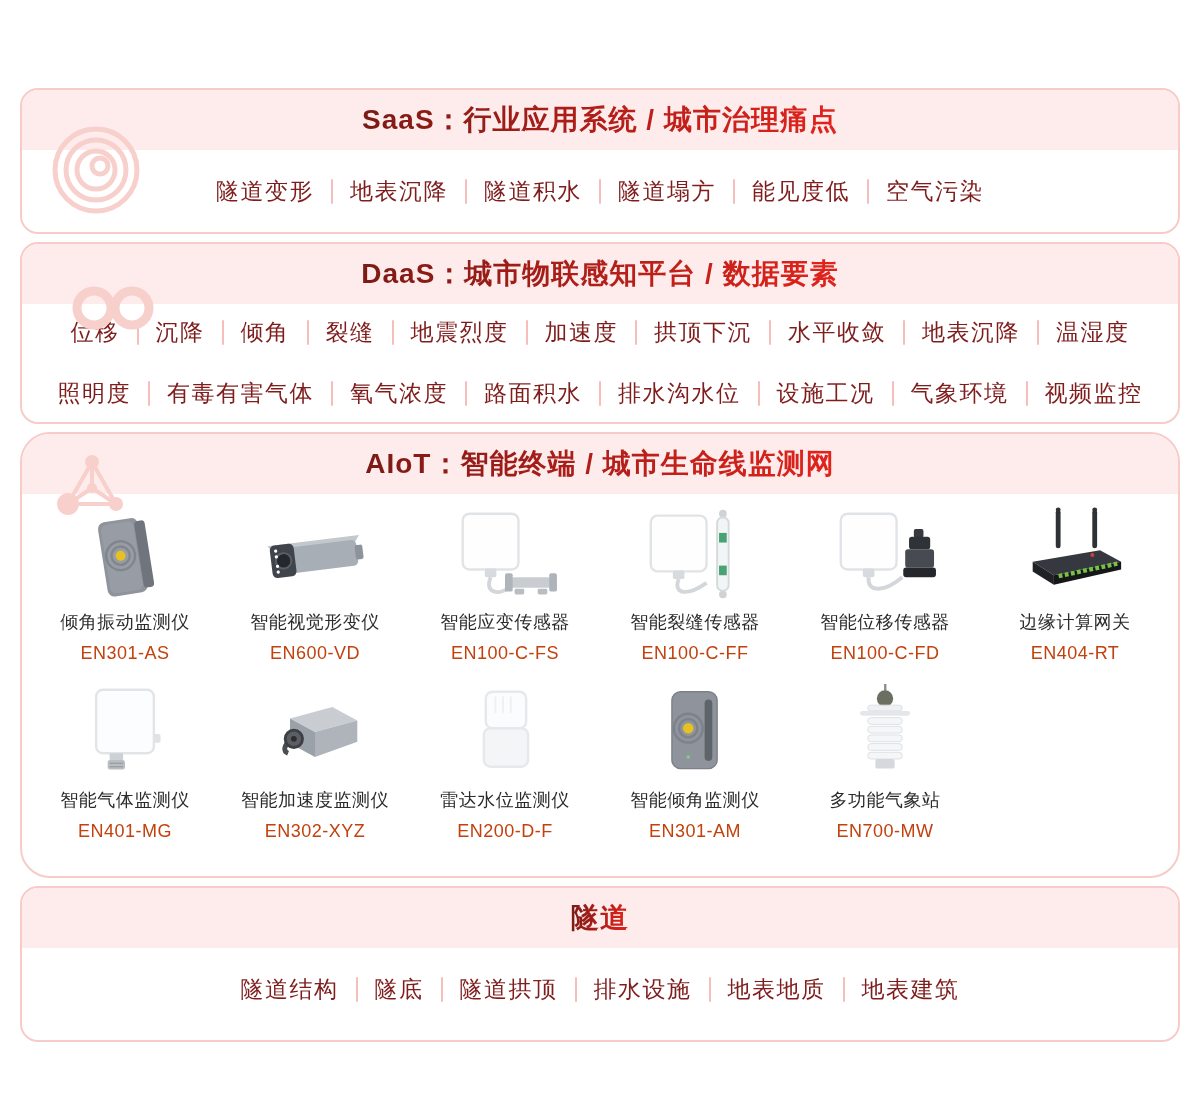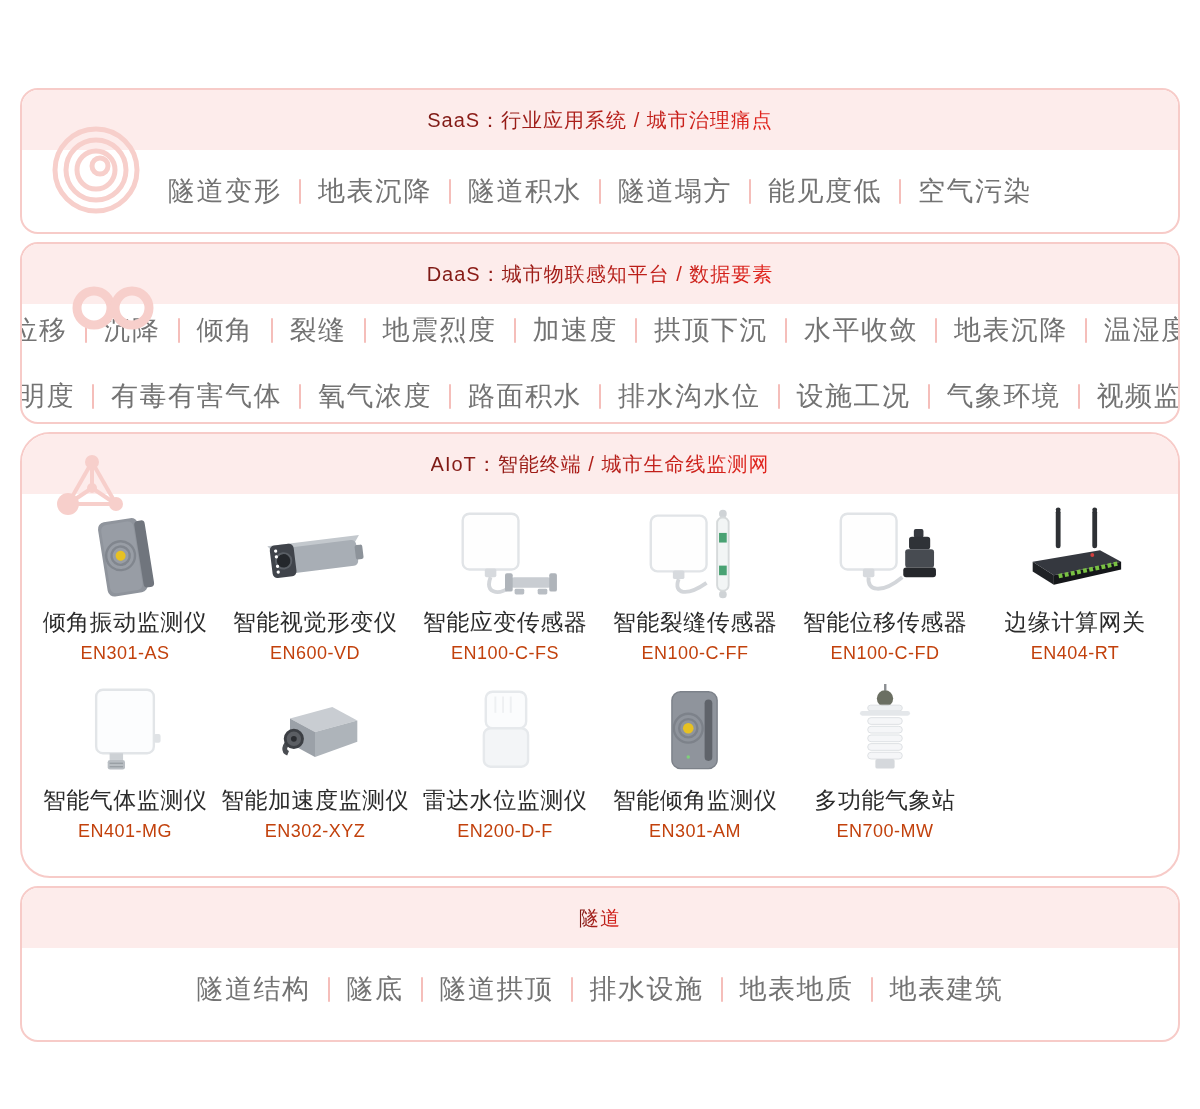--- a/index.html
+++ b/index.html
@@ -10,39 +10,39 @@
   }
   .wrap{width:1160px;margin:0 auto;padding-top:88px;}
   .sec{
     position:relative;border:2px solid #f7cbc8;border-radius:18px;
     background:#fff;overflow:hidden;margin-bottom:8px;box-sizing:border-box;
   }
   .sec-h{
     height:60px;background:#fdeceb;display:flex;align-items:center;justify-content:center;
   }
   .title{
-    font-size:20px;font-weight:400;letter-spacing:1px;white-space:nowrap;color:#c01d18;text-align:center;
+    font-size:28px;font-weight:700;letter-spacing:1px;white-space:nowrap;color:#c01d18;text-align:center;
   }
   @supports ((-webkit-background-clip:text) or (background-clip:text)){
     .title{
       background:linear-gradient(90deg,#7c1a15 0%,#a81d18 40%,#e2231c 100%);
       -webkit-background-clip:text;background-clip:text;color:transparent;
     }
   }
   .tagrow{display:flex;align-items:center;justify-content:center;}
-  .tag{font-size:27px;color:#737373;letter-spacing:1.5px;white-space:nowrap;}
+  .tag{font-size:23px;color:#7f1d1d;letter-spacing:1.5px;white-space:nowrap;}
   .sep{width:2px;height:25px;background:#f5beba;margin:0 17px;border-radius:1px;flex:0 0 auto;}
   .body-1row{height:82px;display:flex;align-items:center;justify-content:center;}
   .body-2row{height:118px;display:flex;flex-direction:column;align-items:center;justify-content:center;gap:30px;}
   .watermark{position:absolute;pointer-events:none;}
   
   .pgrid{display:grid;grid-template-columns:repeat(6,1fr);padding:8px 8px 12px;row-gap:12px;}
   .pcell{display:flex;flex-direction:column;align-items:center;min-width:0;}
   .pimg{height:104px;display:flex;align-items:flex-end;justify-content:center;}
-  .pname{font-size:23px;color:#2b2b2b;line-height:32px;letter-spacing:0.5px;white-space:nowrap;}
+  .pname{font-size:18px;color:#2b2b2b;line-height:32px;letter-spacing:0.5px;white-space:nowrap;}
   .pmodel{font-size:18px;color:#c2410c;line-height:30px;letter-spacing:0.5px;white-space:nowrap;}
   .s-aiot{min-height:446px;border-radius:30px;}
   .s-saas{height:146px;}
   .s-daas{height:182px;}
   .s-tunnel{height:156px;}
 </style>
 </head>
 <body>
 
 <div class="wrap">

